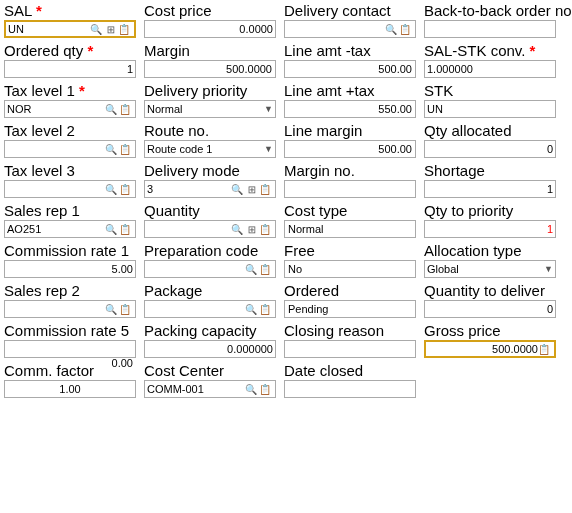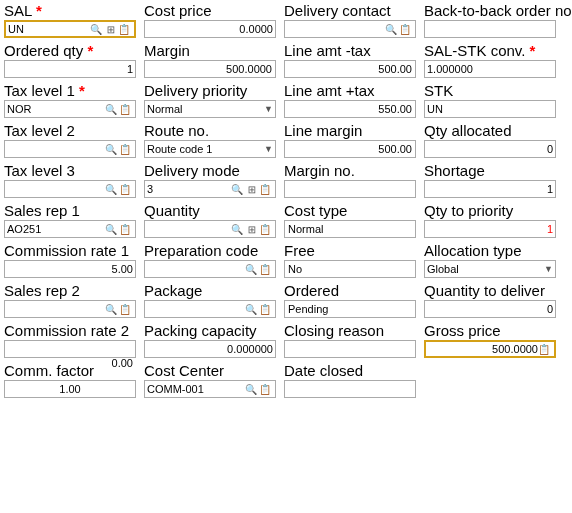--- a/index.html
+++ b/index.html
@@ -315,21 +315,21 @@
     <div class="field-static left">Pending</div>
   </div>
 
   <div class="cell">
     <div class="label">Quantity to deliver</div>
     <div class="field-wrap right-align">
       <input type="text" value="0" style="text-align: right;">
     </div>
   </div>
   <div class="cell">
-    <div class="label">Commission rate 2</div>
+    <div class="label">Commission rate 5</div>
     <div class="field-wrap right-align">
       <input type="text" value="0.00" style="text-align: right; margin-top: 28px;">
     </div>
   </div>
   <div class="cell">
     <div class="label">Packing capacity</div>
     <div class="field-wrap right-align">
       <input type="text" value="0.000000" style="">
     </div>
   </div>

